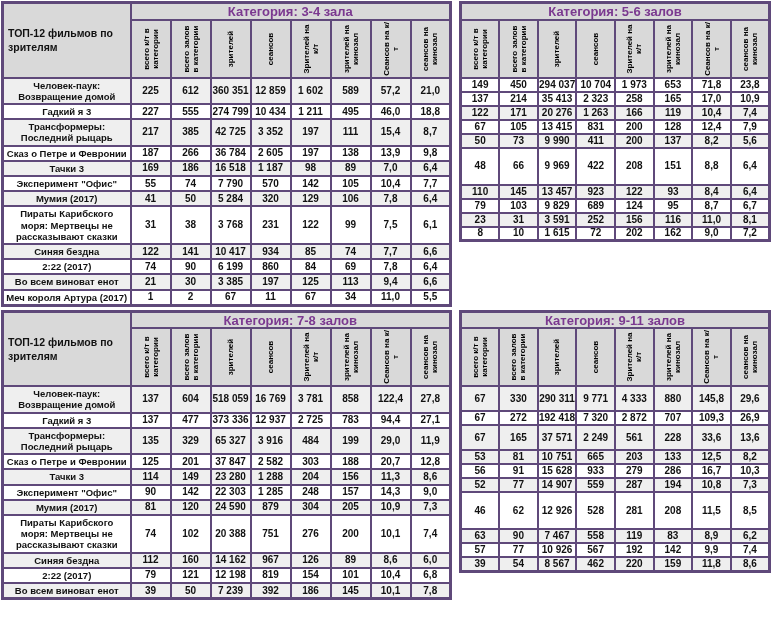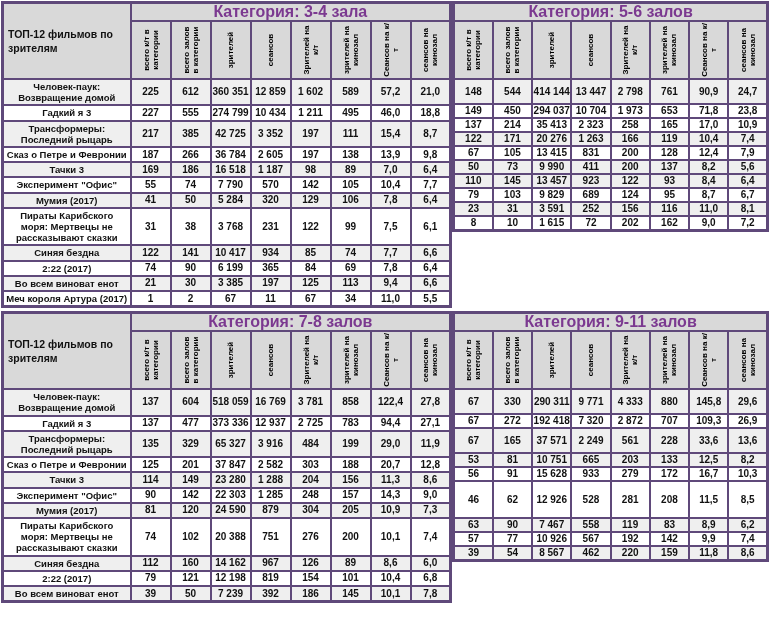--- a/index.html
+++ b/index.html
@@ -18,36 +18,36 @@
   }
   .sheet{width:772px;padding:1px;}
   .band{display:flex;align-items:flex-start;}
   .band + .band{margin-top:3px;}
   table{
     border-collapse:collapse;
     table-layout:fixed;
     border:3px solid var(--border);
   }
   table.left-tbl{width:448px;}
-  table.right-tbl{width:317px;}
+  table.right-tbl{width:317px;margin-left:7px;}
   td{
     border:2px solid var(--border);
     overflow:hidden;
     padding:0;
   }
   tr.rh-title{height:17px;}
   tr.rh-rot{height:58px;}
   tr.r-s{height:14px;}
   tr.r-m{height:25px;}
   tr.r-l{height:37px;}
   .title-cell{
     background:var(--hdr-bg);
     color:var(--title);
     font-weight:bold;
-    font-size:16px;
+    font-size:13px;
     text-align:center;
     vertical-align:middle;
     line-height:1;
   }
   .corner-cell{
     background:var(--hdr-bg);
     font-weight:bold;
     font-size:10.5px;
     text-align:left;
     vertical-align:middle;
@@ -237,21 +237,21 @@
             <td class="value-cell">85</td>
             <td class="value-cell">74</td>
             <td class="value-cell">7,7</td>
             <td class="value-cell">6,6</td>
           </tr>
           <tr class="r-s even">
             <td class="label-cell">2:22 (2017)</td>
             <td class="value-cell">74</td>
             <td class="value-cell">90</td>
             <td class="value-cell">6 199</td>
-            <td class="value-cell">365</td>
+            <td class="value-cell">860</td>
             <td class="value-cell">84</td>
             <td class="value-cell">69</td>
             <td class="value-cell">7,8</td>
             <td class="value-cell">6,4</td>
           </tr>
           <tr class="r-s odd">
             <td class="label-cell">Во всем виноват енот</td>
             <td class="value-cell">21</td>
             <td class="value-cell">30</td>
             <td class="value-cell">3 385</td>
@@ -311,30 +311,20 @@
             </td>
             <td class="rot-cell">
               <div class="rot-in">Сеансов на к/т</div>
             </td>
             <td class="rot-cell">
               <div class="rot-in">сеансов на кинозал</div>
             </td>
           </tr>
       </tbody>
         <tbody>
-          <tr class="r-m odd">
-            <td class="value-cell">148</td>
-            <td class="value-cell">544</td>
-            <td class="value-cell">414 144</td>
-            <td class="value-cell">13 447</td>
-            <td class="value-cell">2 798</td>
-            <td class="value-cell">761</td>
-            <td class="value-cell">90,9</td>
-            <td class="value-cell">24,7</td>
-          </tr>
           <tr class="r-s even">
             <td class="value-cell">149</td>
             <td class="value-cell">450</td>
             <td class="value-cell">294 037</td>
             <td class="value-cell">10 704</td>
             <td class="value-cell">1 973</td>
             <td class="value-cell">653</td>
             <td class="value-cell">71,8</td>
             <td class="value-cell">23,8</td>
           </tr>
@@ -370,20 +360,30 @@
           </tr>
           <tr class="r-s odd">
             <td class="value-cell">50</td>
             <td class="value-cell">73</td>
             <td class="value-cell">9 990</td>
             <td class="value-cell">411</td>
             <td class="value-cell">200</td>
             <td class="value-cell">137</td>
             <td class="value-cell">8,2</td>
             <td class="value-cell">5,6</td>
+          </tr>
+          <tr class="r-l even">
+            <td class="value-cell">48</td>
+            <td class="value-cell">66</td>
+            <td class="value-cell">9 969</td>
+            <td class="value-cell">422</td>
+            <td class="value-cell">208</td>
+            <td class="value-cell">151</td>
+            <td class="value-cell">8,8</td>
+            <td class="value-cell">6,4</td>
           </tr>
           <tr class="r-s odd">
             <td class="value-cell">110</td>
             <td class="value-cell">145</td>
             <td class="value-cell">13 457</td>
             <td class="value-cell">923</td>
             <td class="value-cell">122</td>
             <td class="value-cell">93</td>
             <td class="value-cell">8,4</td>
             <td class="value-cell">6,4</td>
@@ -674,23 +674,33 @@
             <td class="value-cell">133</td>
             <td class="value-cell">12,5</td>
             <td class="value-cell">8,2</td>
           </tr>
           <tr class="r-s even">
             <td class="value-cell">56</td>
             <td class="value-cell">91</td>
             <td class="value-cell">15 628</td>
             <td class="value-cell">933</td>
             <td class="value-cell">279</td>
-            <td class="value-cell">172</td>
+            <td class="value-cell">286</td>
             <td class="value-cell">16,7</td>
             <td class="value-cell">10,3</td>
+          </tr>
+          <tr class="r-s odd">
+            <td class="value-cell">52</td>
+            <td class="value-cell">77</td>
+            <td class="value-cell">14 907</td>
+            <td class="value-cell">559</td>
+            <td class="value-cell">287</td>
+            <td class="value-cell">194</td>
+            <td class="value-cell">10,8</td>
+            <td class="value-cell">7,3</td>
           </tr>
           <tr class="r-l even">
             <td class="value-cell">46</td>
             <td class="value-cell">62</td>
             <td class="value-cell">12 926</td>
             <td class="value-cell">528</td>
             <td class="value-cell">281</td>
             <td class="value-cell">208</td>
             <td class="value-cell">11,5</td>
             <td class="value-cell">8,5</td>

